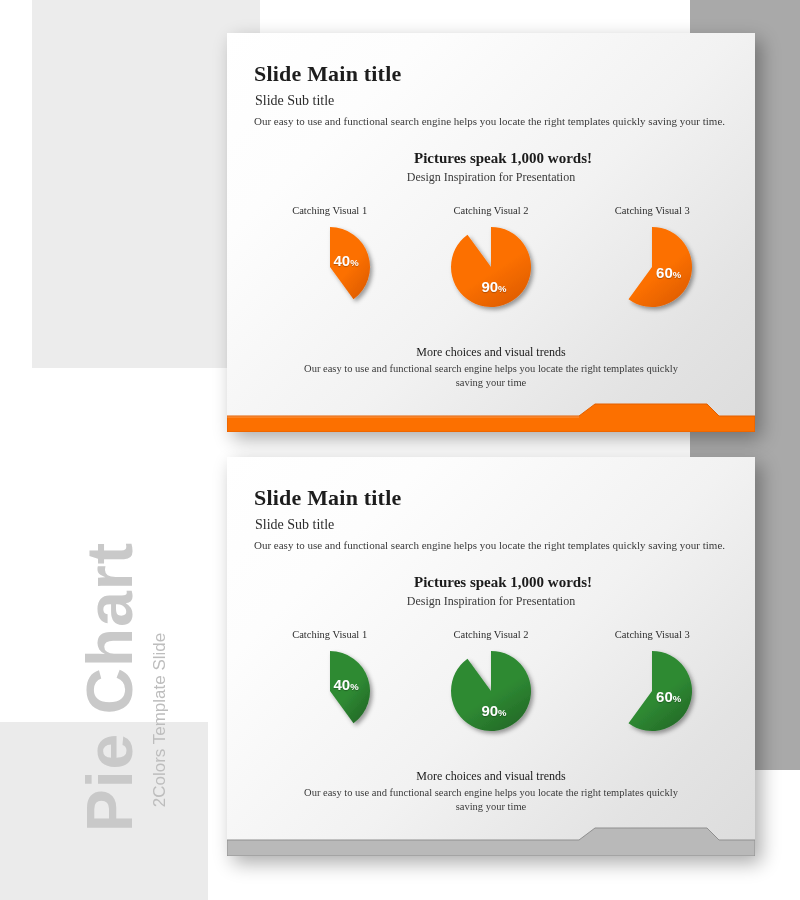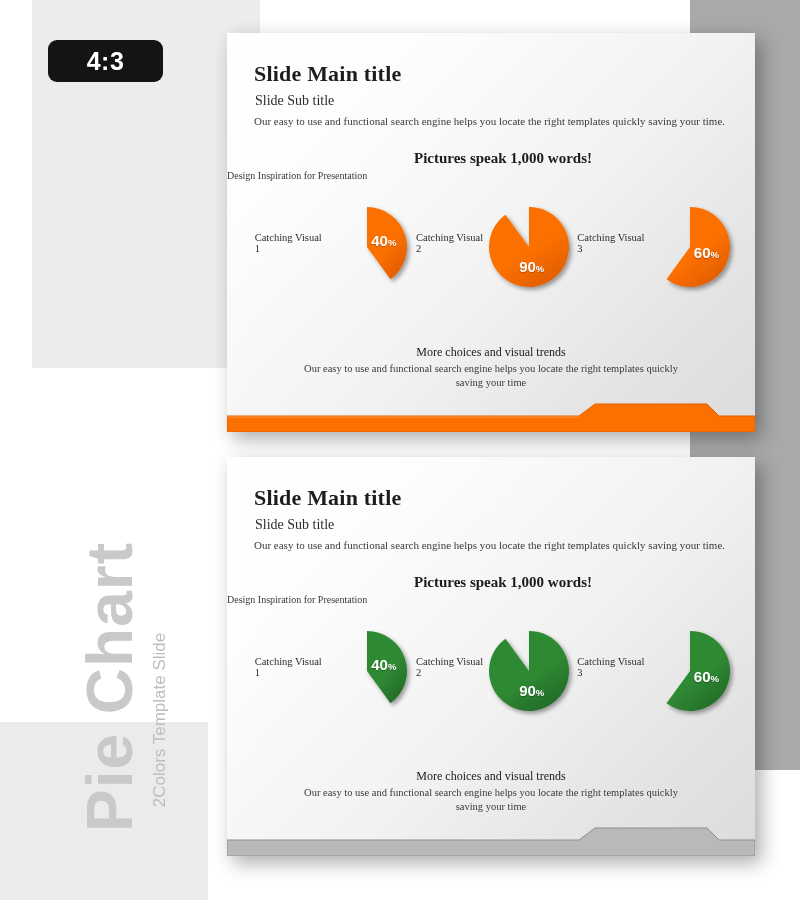--- a/index.html
+++ b/index.html
@@ -75,32 +75,32 @@
     font-family:"Liberation Serif", serif;
     font-size:11px;color:#3a3a3a;
   }
 
   .s-headline{
     position:absolute;left:0;right:0;top:117px;text-align:center;
     font-family:"Liberation Serif", serif;
     font-size:15px;font-weight:bold;color:#1b1b1b;padding-left:24px;
   }
   .s-headline-sub{
-    position:absolute;left:0;right:0;top:137px;text-align:left;
-    font-family:"Liberation Serif", serif;
-    font-size:10px;color:#3a3a3a;
+    position:absolute;left:0;right:0;top:137px;text-align:center;
+    font-family:"Liberation Serif", serif;
+    font-size:12px;color:#3a3a3a;
   }
 
   
   .pies{
     position:absolute;left:0;right:0;top:172px;height:130px;
     display:flex;justify-content:space-around;align-items:flex-start;
     padding:0 22px;box-sizing:border-box;
   }
-  .pie-col{width:150px;display:flex;flex-direction:row;align-items:center;}
+  .pie-col{width:150px;display:flex;flex-direction:column;align-items:center;}
   .pie-label{
     font-family:"Liberation Serif", serif;
     font-size:10.5px;color:#2d2d2d;margin-bottom:9px;
   }
   .pie-wrap{position:relative;width:84px;height:84px;}
   .pie-wrap svg{position:absolute;left:0;top:0;overflow:visible;}
   .pie-pct{
     position:absolute;color:#ffffff;font-weight:bold;
     font-size:15px;line-height:1;text-shadow:0 1px 1px rgba(0,0,0,.28);
     white-space:nowrap;
@@ -126,23 +126,20 @@
 </style>
 </head>
 <body>
 
 <div class="stage">
 
   <div class="panel-top-left"></div>
   <div class="panel-right"></div>
   <div class="panel-bottom-left"></div>
 
-  <div class="ratio-badge">
-    <span>4:3</span>
-  </div>
 
   <div class="watermark">
     <div class="wm-title">Pie Chart</div>
     <div class="wm-sub">2Colors Template Slide</div>
   </div>
 
   <div class="slide slide-1">
     <div class="slide-body">
       <div class="s-main-title">Slide Main title</div>
       <div class="s-sub-title">Slide Sub title</div>

